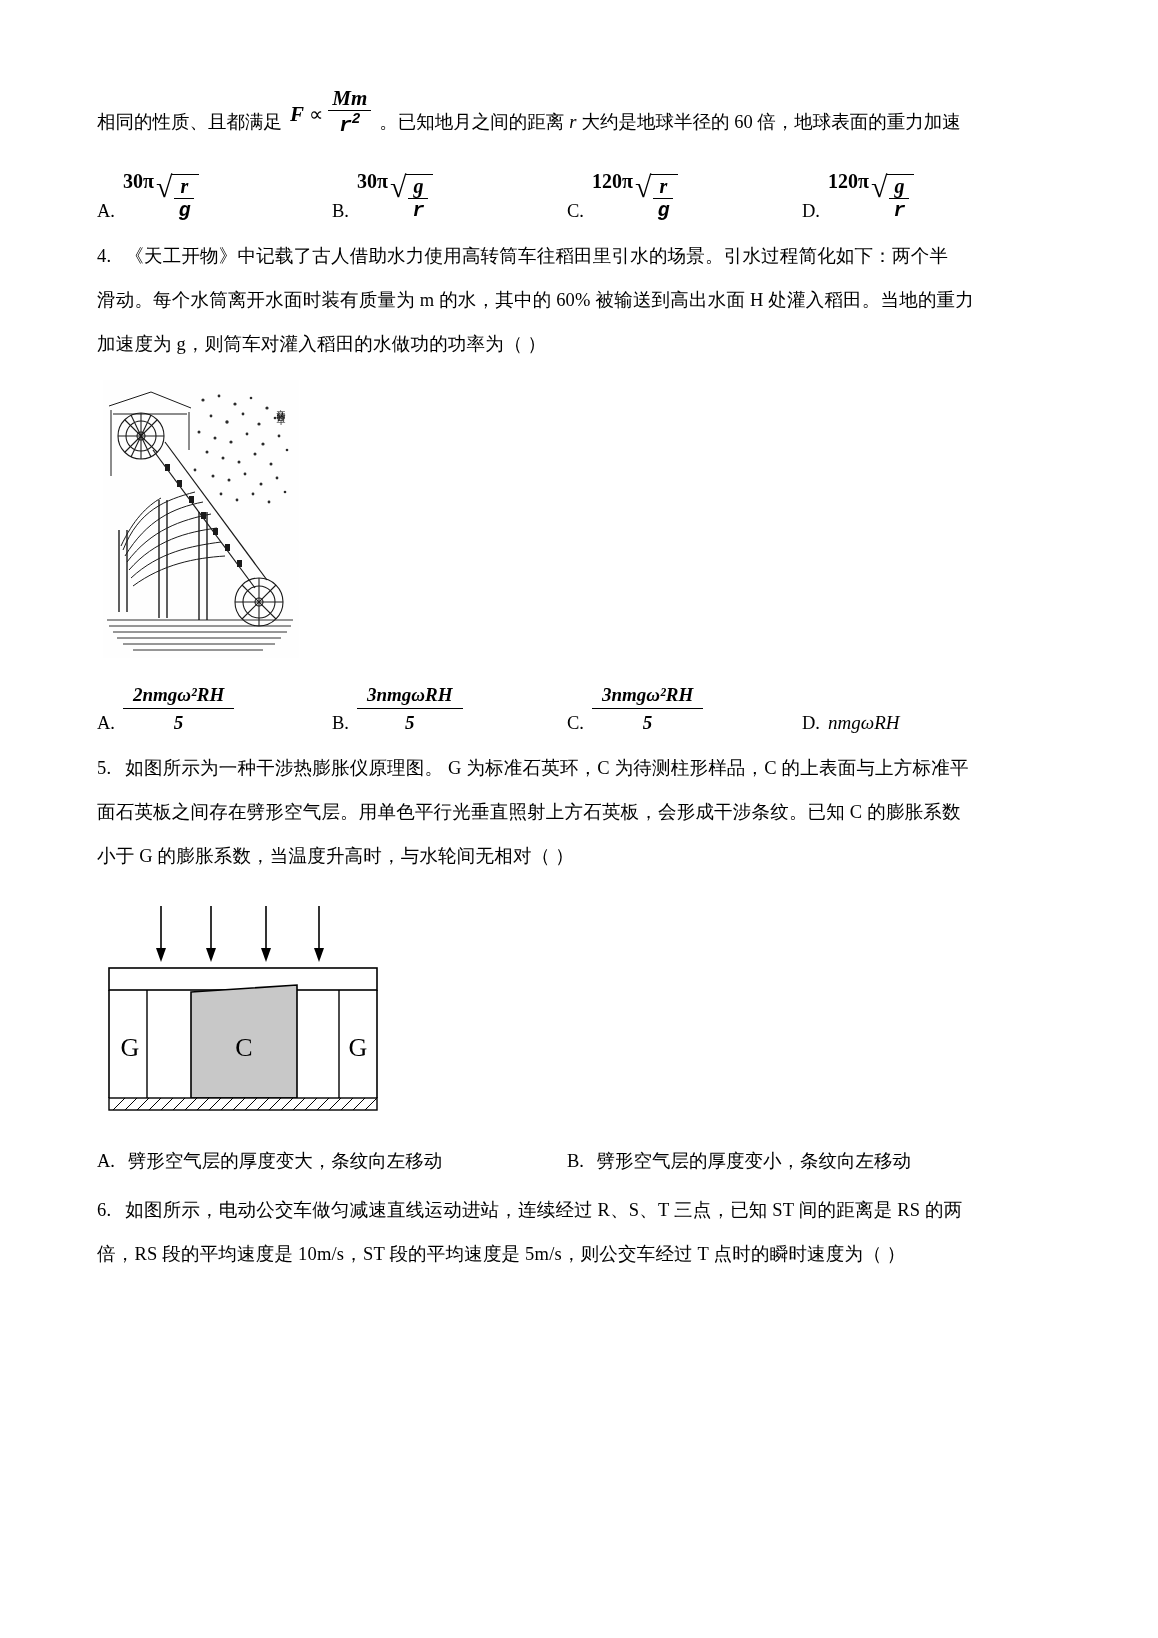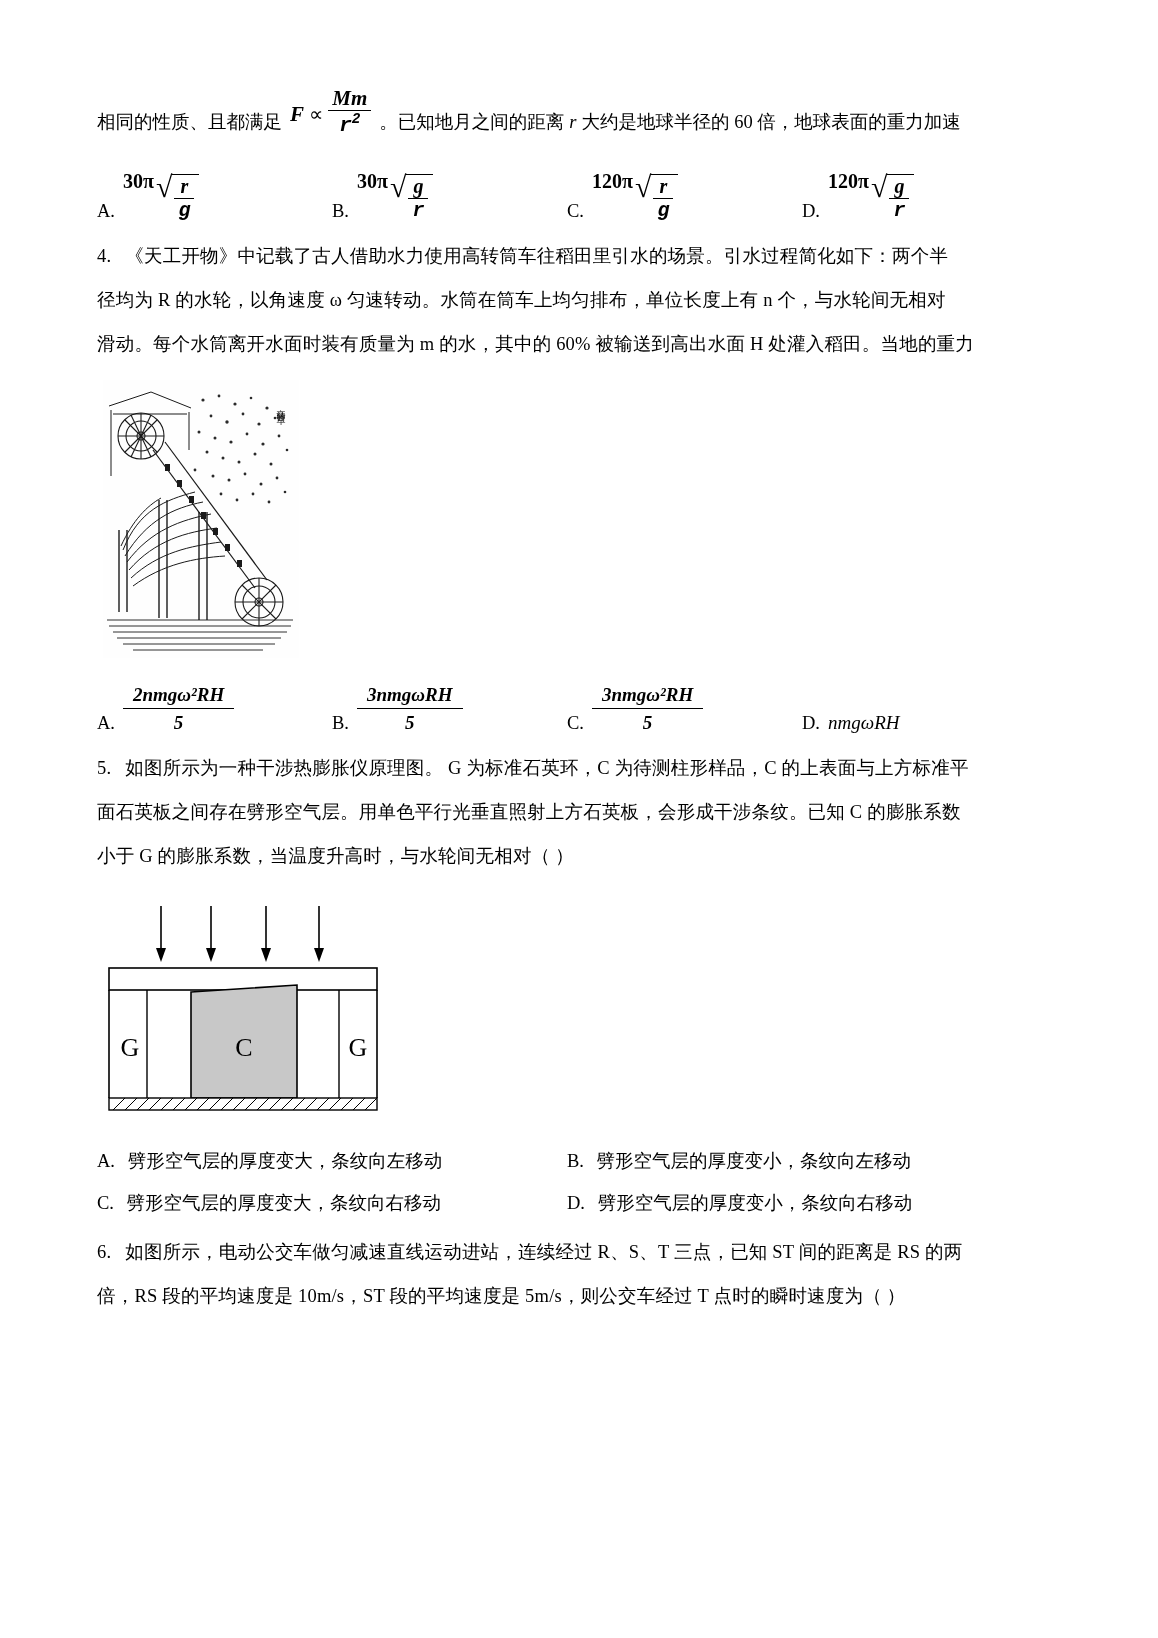--- a/index.html
+++ b/index.html
@@ -218,22 +218,22 @@
               <span class="den">r</span>
             </span>
           </span>
         </span>
       </div>
     </div>
 
     <div class="para">
       <span class="q-num" style="margin-right:14px;">4.</span><span>《天工开物》中记载了古人借助水力使用高转筒车往稻田里引水的场景。引水过程简化如下：两个半</span>
     </div>
-    <div class="para">径均为 R 的水轮，以角速度 ω 匀速转动。水筒在筒车上均匀排布，单位长度上有 n 个，与水轮间无相对</div>
     <div class="para">滑动。每个水筒离开水面时装有质量为 m 的水，其中的 60% 被输送到高出水面 H 处灌入稻田。当地的重力</div>
+    <div class="para">加速度为 g，则筒车对灌入稻田的水做功的功率为（        ）</div>
 
     <div class="woodcut">
       <svg width="196" height="278" viewBox="0 0 196 278" xmlns="http://www.w3.org/2000/svg">
         <rect x="0" y="0" width="196" height="278" fill="#fefefe"></rect>
 
         <g fill="#2a2a2a">
           <circle cx="100" cy="20" r="1.6"></circle>
             <circle cx="116" cy="16" r="1.4"></circle>
             <circle cx="132" cy="24" r="1.6"></circle>
           <circle cx="148" cy="18" r="1.3"></circle>
@@ -436,30 +436,20 @@
     <div class="opt2">
       <div>
         <span class="lbl">A.</span>
         <span>劈形空气层的厚度变大，条纹向左移动</span>
       </div>
       <div>
         <span class="lbl">B.</span>
         <span>劈形空气层的厚度变小，条纹向左移动</span>
       </div>
     </div>
-    <div class="opt2">
-      <div>
-        <span class="lbl">C.</span>
-        <span>劈形空气层的厚度变大，条纹向右移动</span>
-      </div>
-      <div>
-        <span class="lbl">D.</span>
-        <span>劈形空气层的厚度变小，条纹向右移动</span>
-      </div>
-    </div>
 
     <div class="para" style="margin-top:6px;">
       <span class="q-num" style="margin-right:14px;">6.</span><span>如图所示，电动公交车做匀减速直线运动进站，连续经过 R、S、T 三点，已知 ST 间的距离是 RS 的两</span>
     </div>
     <div class="para">倍，RS 段的平均速度是 10m/s，ST 段的平均速度是 5m/s，则公交车经过 T 点时的瞬时速度为（        ）</div>
 
   </div>
 </div>
 
 </body></html>

